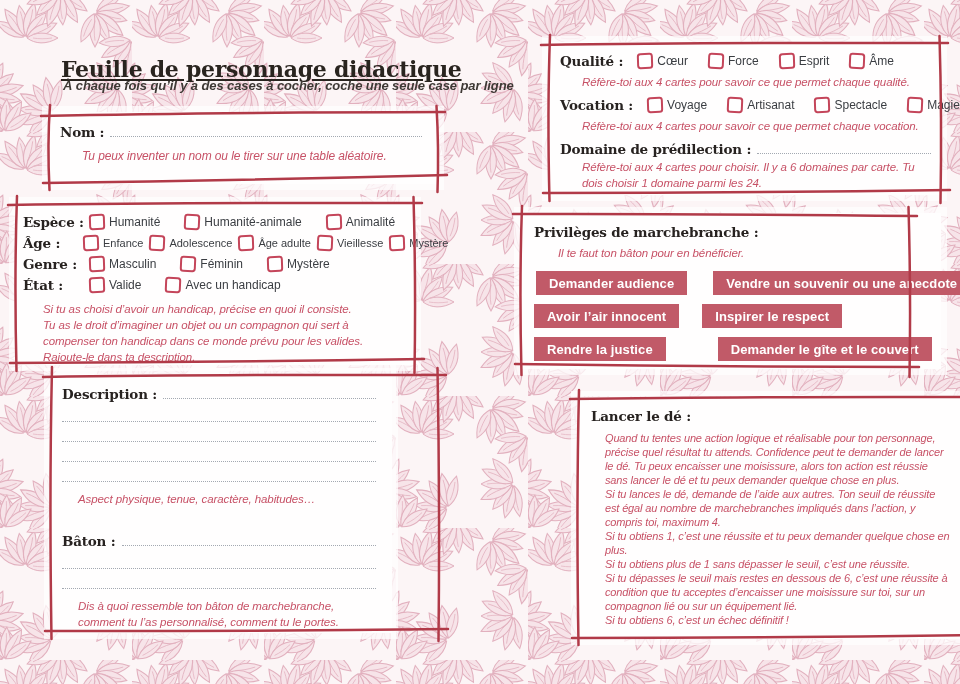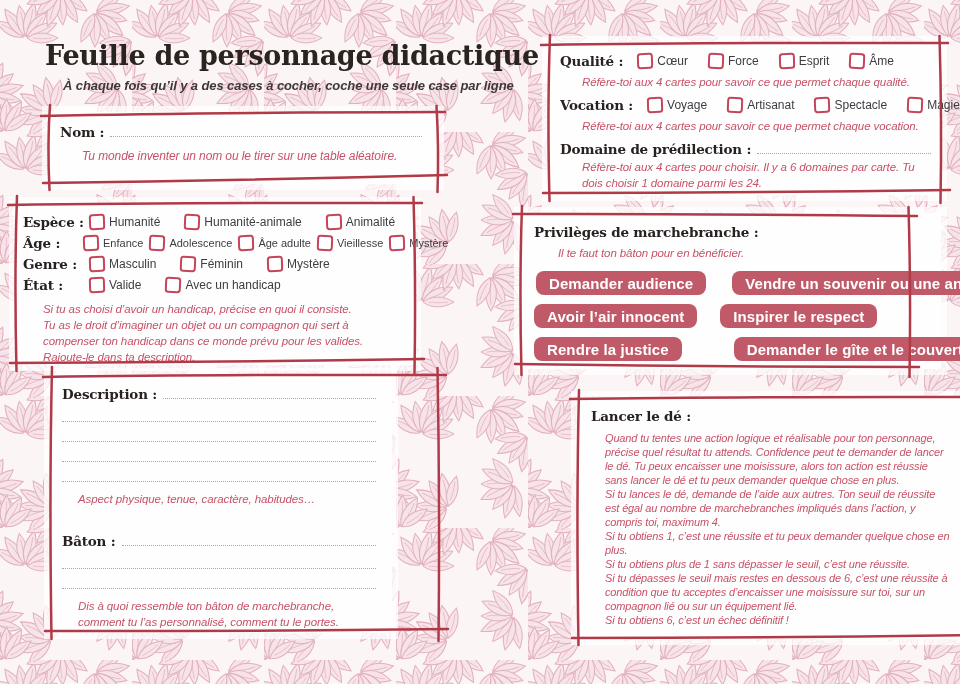--- a/index.html
+++ b/index.html
@@ -6,23 +6,23 @@
     --accent:#b13a48;
     --button:#c15a68;
     --hint:#c75166;
   }
   html,body{margin:0;padding:0;}
   body{font-family:"Liberation Sans",sans-serif;}
   .page{position:relative;width:960px;height:684px;overflow:hidden;background:#fcf5f6;}
   .bg{position:absolute;left:0;top:0;z-index:0;}
 
   
-  .title{position:absolute;left:45px;top:40px;z-index:2;margin:0;
+  .title{position:absolute;left:45px;top:40px;z-index:2;margin:16px;
     font-family:"DejaVu Serif","Liberation Serif",serif;font-weight:700;
-    font-size:27px;color:#29241f;letter-spacing:-0.3px;}
+    font-size:22px;color:#29241f;letter-spacing:-0.3px;text-decoration:underline;}
   .subtitle{position:absolute;left:63px;top:78px;z-index:2;margin:0;
     font-style:italic;font-weight:700;font-size:13px;color:#3e3935;letter-spacing:-0.1px;}
 
   
   .sketch-box{position:absolute;z-index:1;background:#fffefe;box-sizing:border-box;
     box-shadow:0 0 0 6px rgba(255,253,253,0.75);}
   .frame{position:absolute;left:0;top:0;pointer-events:none;}
   .frame path{fill:none;stroke:var(--accent);stroke-width:2.5;stroke-linecap:round;}
 
   #nom-box{left:48px;top:112px;width:390px;height:72px;padding:10px 16px 0 12px;}
@@ -71,22 +71,22 @@
   
   #description-box .hint{margin:9px 0 0 16px;}
   #description-box .baton-row{margin-top:24px;}
 
   
   #privileges-box .hint{margin:4px 0 10px 24px;}
   .btnrow{display:flex;margin-bottom:9px;}
   .btnrow.r1{gap:26px;margin-left:2px;}
   .btnrow.r2{gap:23px;}
   .btnrow.r3{gap:52px;}
-  .pill{background:var(--button);color:#fff;border:none;border-radius:8px;height:24px;
-    padding:0 13px;font-family:"Liberation Sans",sans-serif;font-size:15px;
+  .pill{background:var(--button);color:#fff;border:none;border-radius:0;height:24px;
+    padding:0 13px;font-family:"Liberation Sans",sans-serif;font-size:13px;
     font-weight:700;letter-spacing:0.1px;white-space:nowrap;cursor:pointer;}
 
   
   #lancer-box .hint{margin:7px 0 0 14px;font-size:11px;line-height:1.27;letter-spacing:-0.15px;}
 </style>
 </head>
 <body>
 
 <div class="page">
 
@@ -123,21 +123,21 @@
   </svg>
 
   <h1 class="title">Feuille de personnage didactique</h1>
   <p class="subtitle">À chaque fois qu’il y a des cases à cocher, coche une seule case par ligne</p>
 
   <section class="sketch-box" id="nom-box">
     <div class="frow">
       <span class="lbl">Nom :</span>
       <span class="dotline"></span>
     </div>
-    <p class="hint">Tu monde inventer un nom ou le tirer sur une table aléatoire.</p>
+    <p class="hint">Tu peux inventer un nom ou le tirer sur une table aléatoire.</p>
   <svg class="frame" width="390" height="72" style="overflow: visible;">
         <path d="M-7 4 Q 156 0.5 397 0"></path>
         <path d="M-5 71 Q 195 68.5 399 63"></path>
         <path d="M2 -7 Q -0.8 32.4 1.5 78"></path>
         <path d="M388.5 -6 Q 391 36 389.5 80"></path>
       </svg>
     </section>
 
   <section class="sketch-box" id="espece-box">
     <div class="cbrow">

